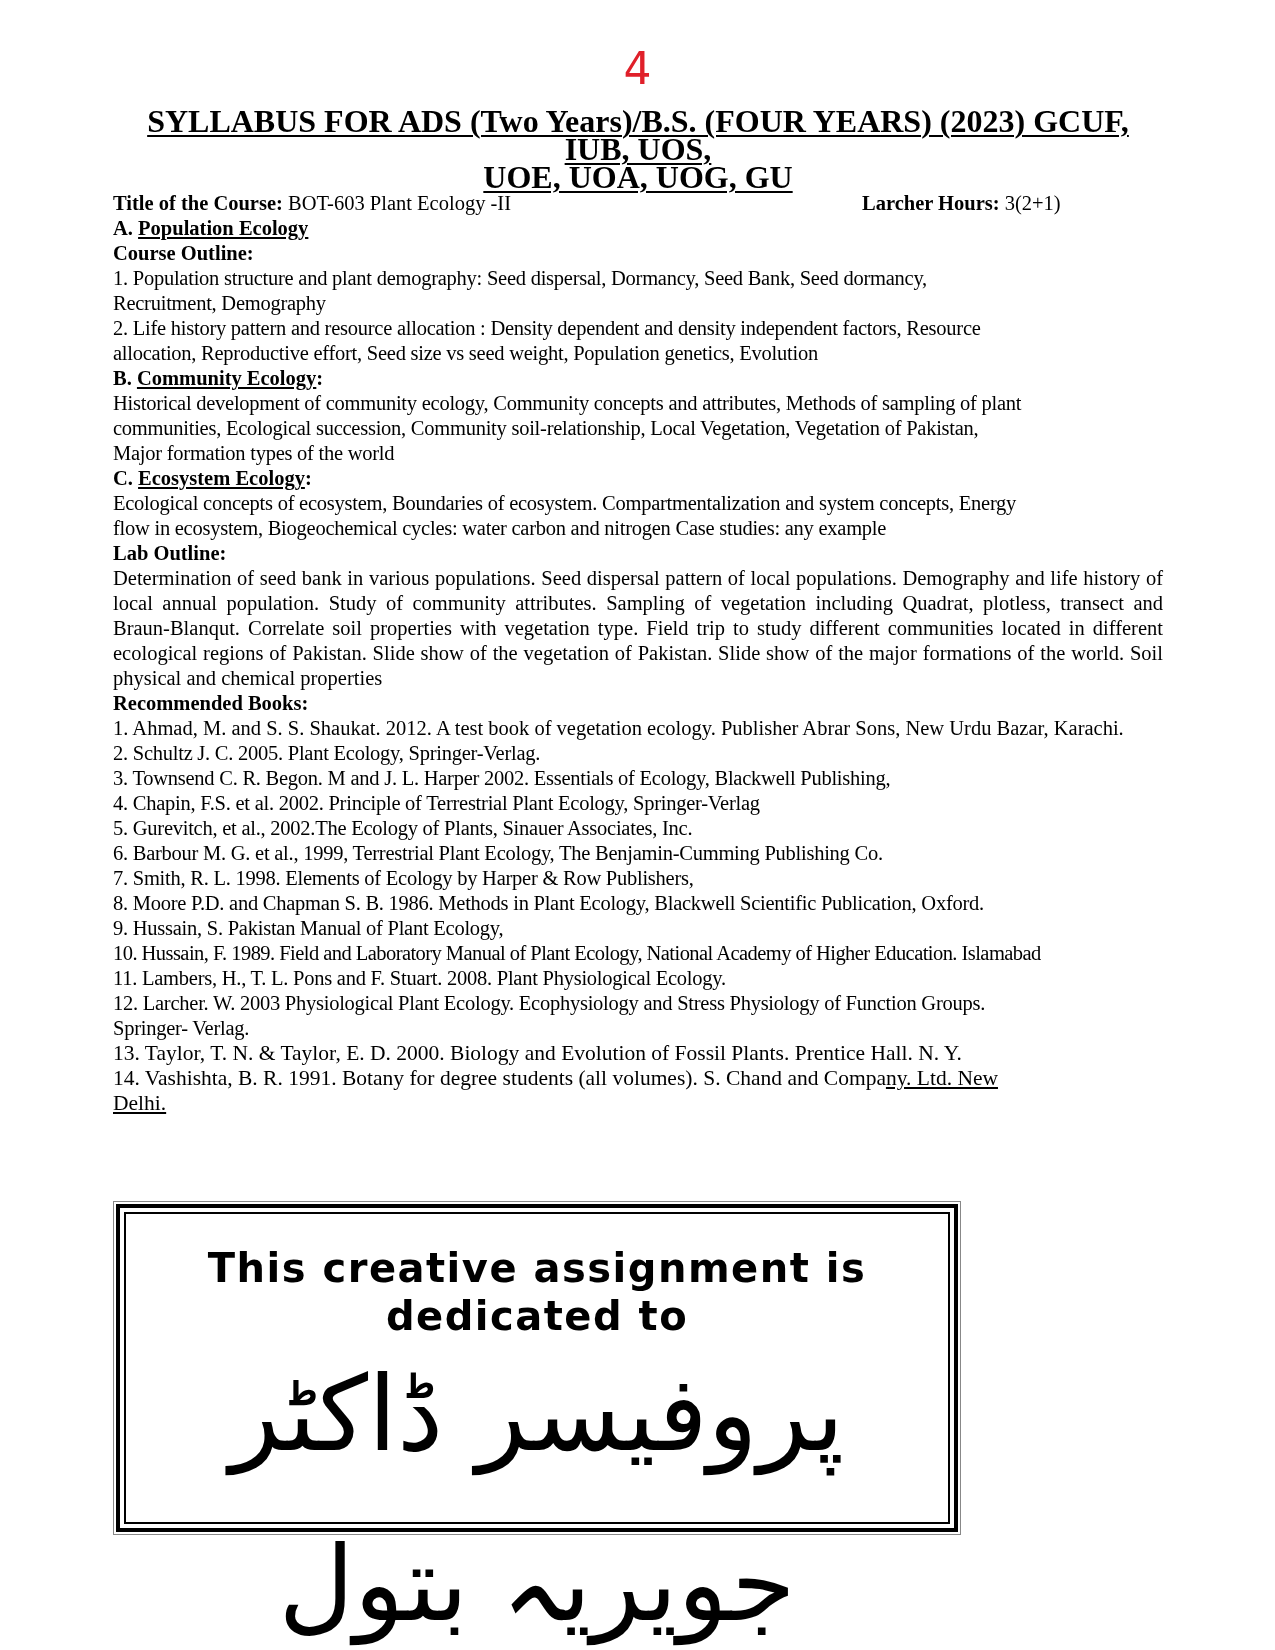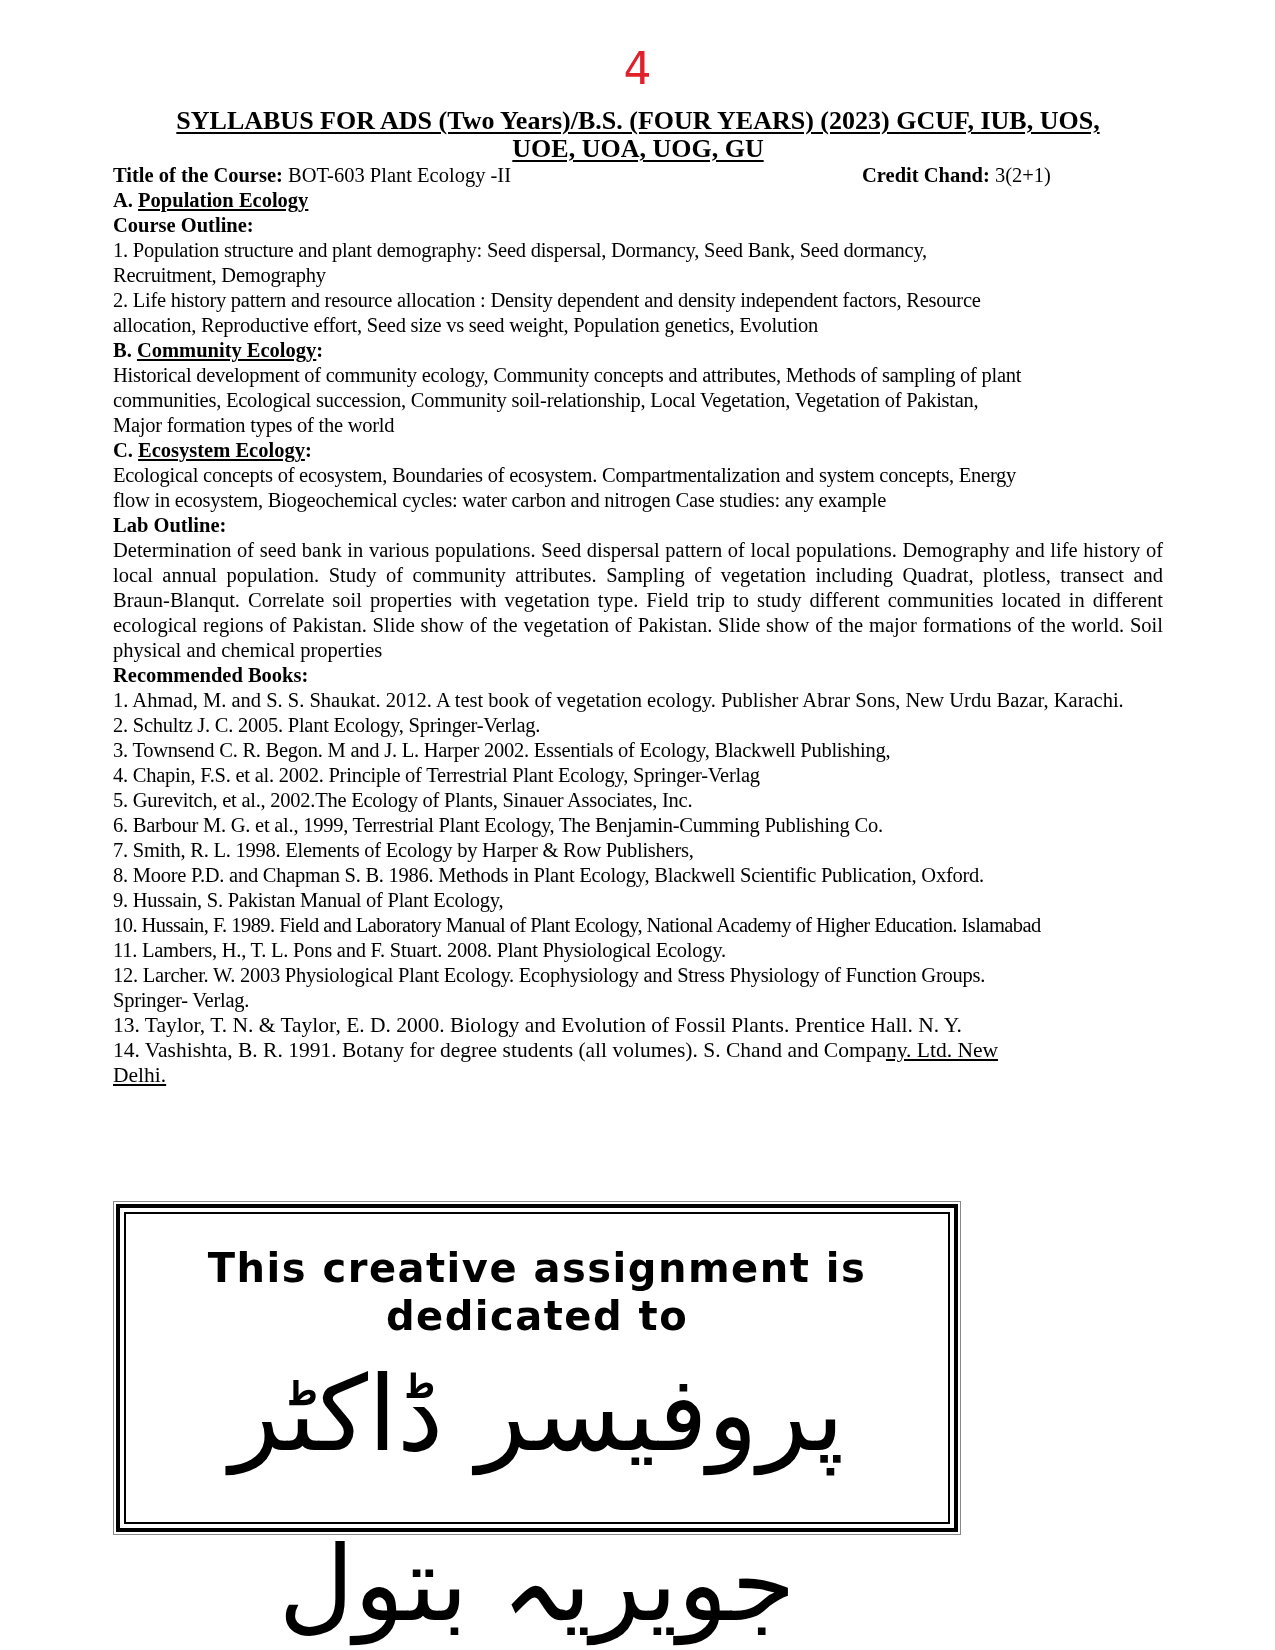--- a/index.html
+++ b/index.html
@@ -7,21 +7,21 @@
   .page { position: absolute; left: 0; top: 0; width: 1275px; height: 1650px; }
   .page-num {
     position: absolute; left: 0; width: 1275px; top: 44px; text-align: center;
     font-family: "DejaVu Sans", sans-serif; font-size: 44px; line-height: 50px; color: #e0202a;
   }
   .content {
     position: absolute; left: 113px; top: 107px; width: 1050px;
     font-family: "Liberation Serif", serif; font-size: 20.5px; line-height: 25px;
   }
   .title {
-    font-weight: bold; text-align: center; font-size: 26px; line-height: 28px;
+    font-weight: bold; text-align: center; font-size: 32px; line-height: 28px;
     text-decoration: underline; text-decoration-thickness: 2px; text-underline-offset: 3px;
   }
   .line { white-space: nowrap; }
   .justify { text-align: justify; text-align-last: left; }
   b { font-weight: bold; }
   .u { text-decoration: underline; text-decoration-thickness: 2px; text-underline-offset: 2px; }
   .u-thin { text-decoration: underline; text-underline-offset: 2px; }
   .row-credit { position: relative; height: 25px; }
   .credit { position: absolute; left: 749px; top: 0; }
   .cond { letter-spacing: -0.25px; }
@@ -58,21 +58,21 @@
   <div class="page-num">4</div>
 
   <div class="content">
     <div class="title">
       <div>SYLLABUS FOR ADS (Two Years)/B.S. (FOUR YEARS) (2023) GCUF, IUB, UOS,</div>
       <div>UOE, UOA, UOG, GU</div>
     </div>
 
     <div class="row-credit">
       <span class="line"><b>Title of the Course:</b><span> BOT-603 Plant Ecology -II</span></span>
-      <span class="credit line"><b>Credit Chand:</b><span> 3(2+1)</span></span>
+      <span class="credit line"><b>Larcher Hours:</b><span> 3(2+1)</span></span>
     </div>
 
 
     <div><b><span>A. </span><span class="u">Population Ecology</span><span></span></b></div>
 
     <div><b>Course Outline:</b></div>
     <div class="line cond">1. Population structure and plant demography: Seed dispersal, Dormancy, Seed Bank, Seed dormancy,</div>
     <div class="line cond">Recruitment, Demography</div>
     <div class="line cond">2. Life history pattern and resource allocation : Density dependent and density independent factors, Resource</div>
     <div class="line cond">allocation, Reproductive effort, Seed size vs seed weight, Population genetics, Evolution</div>

